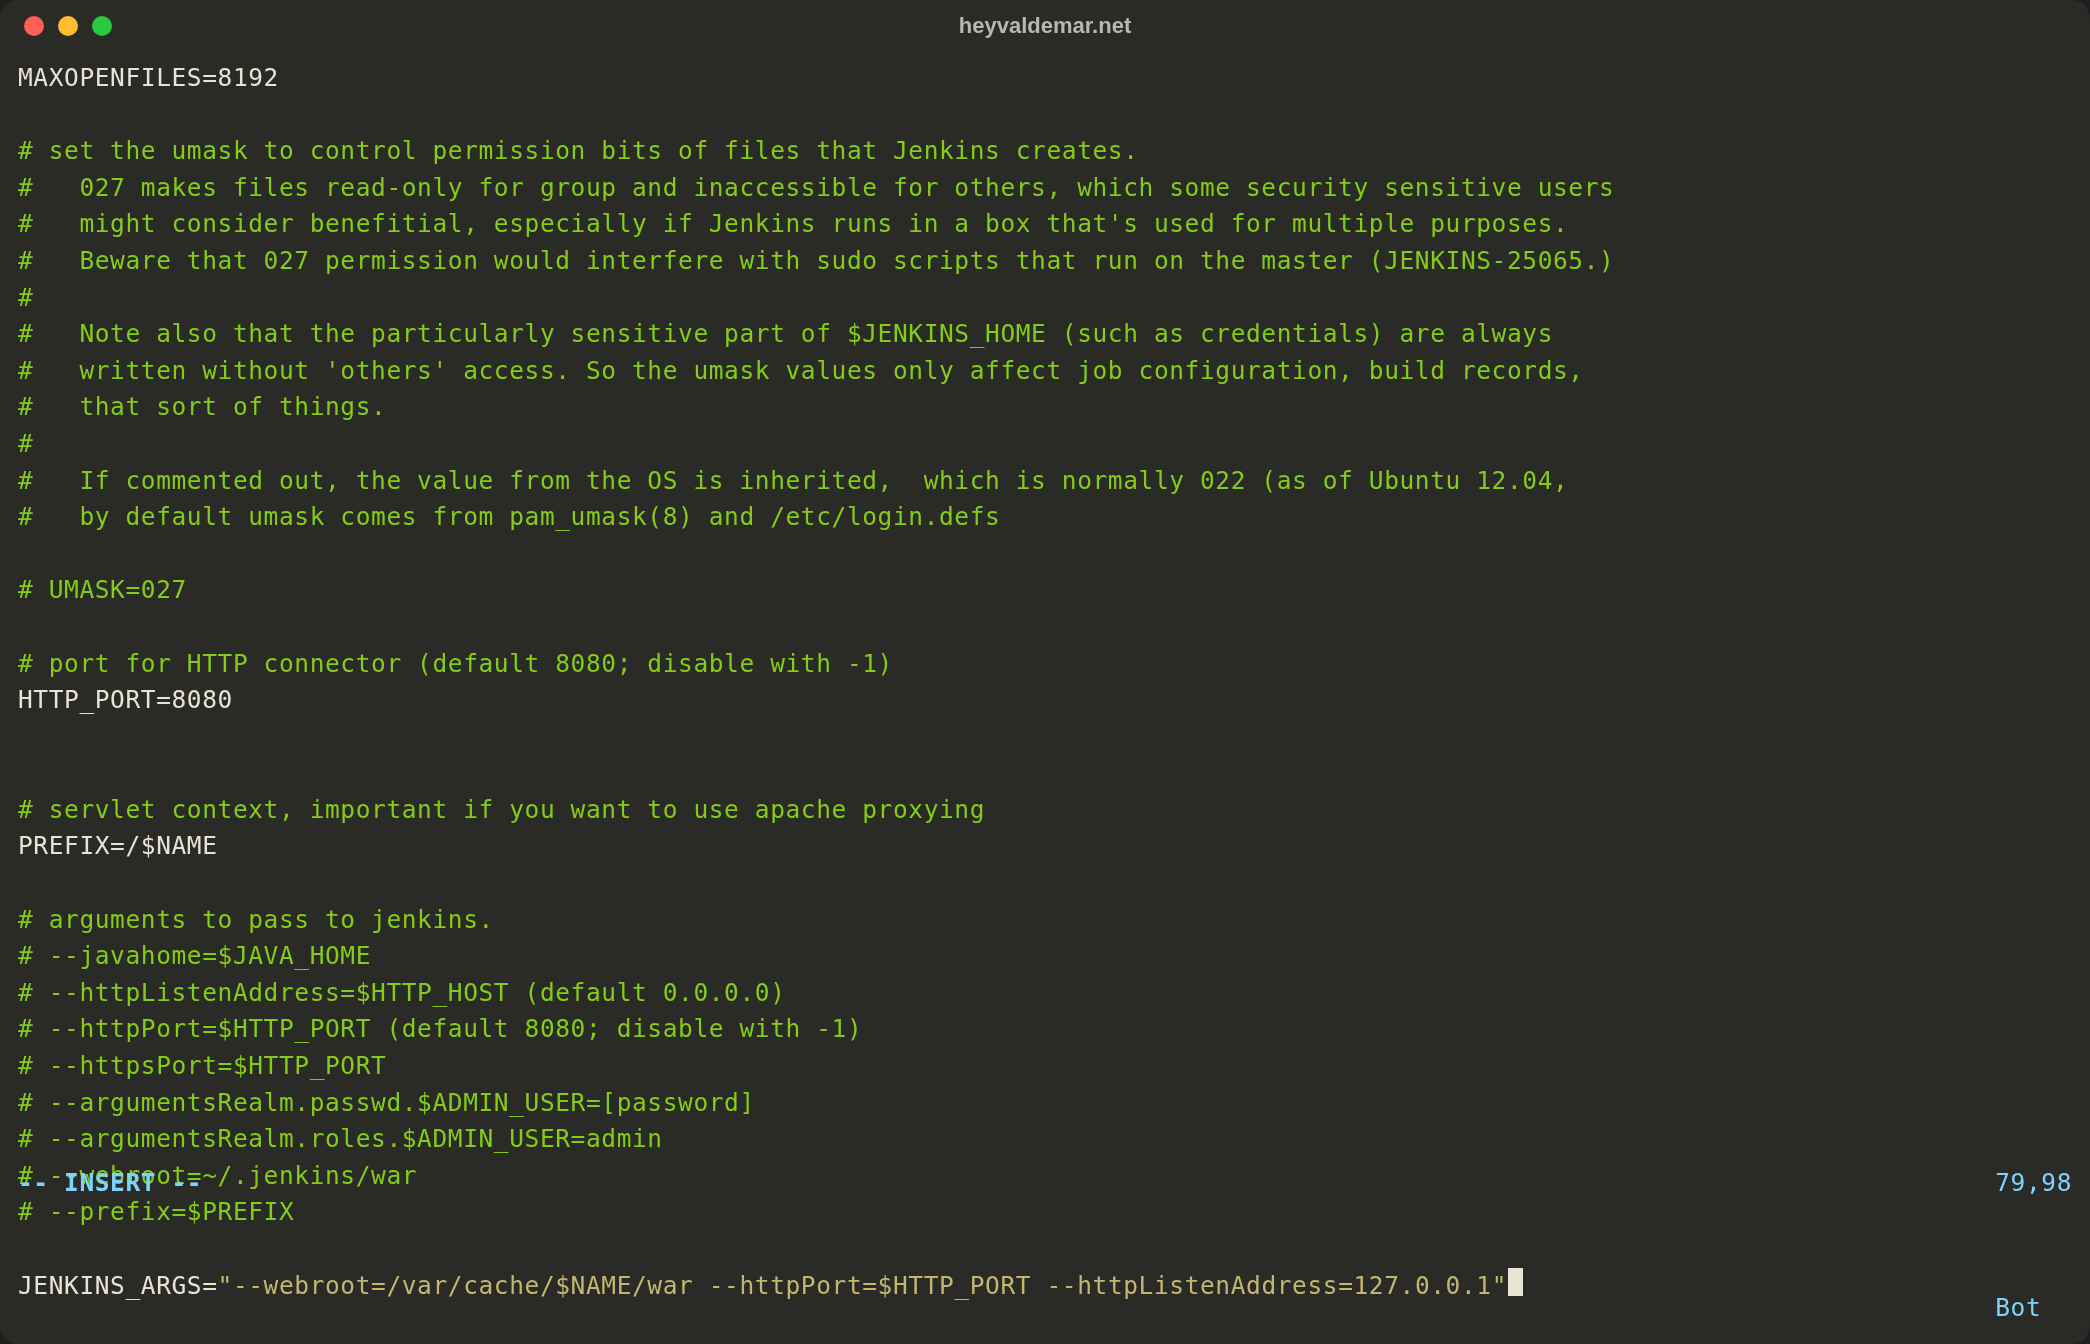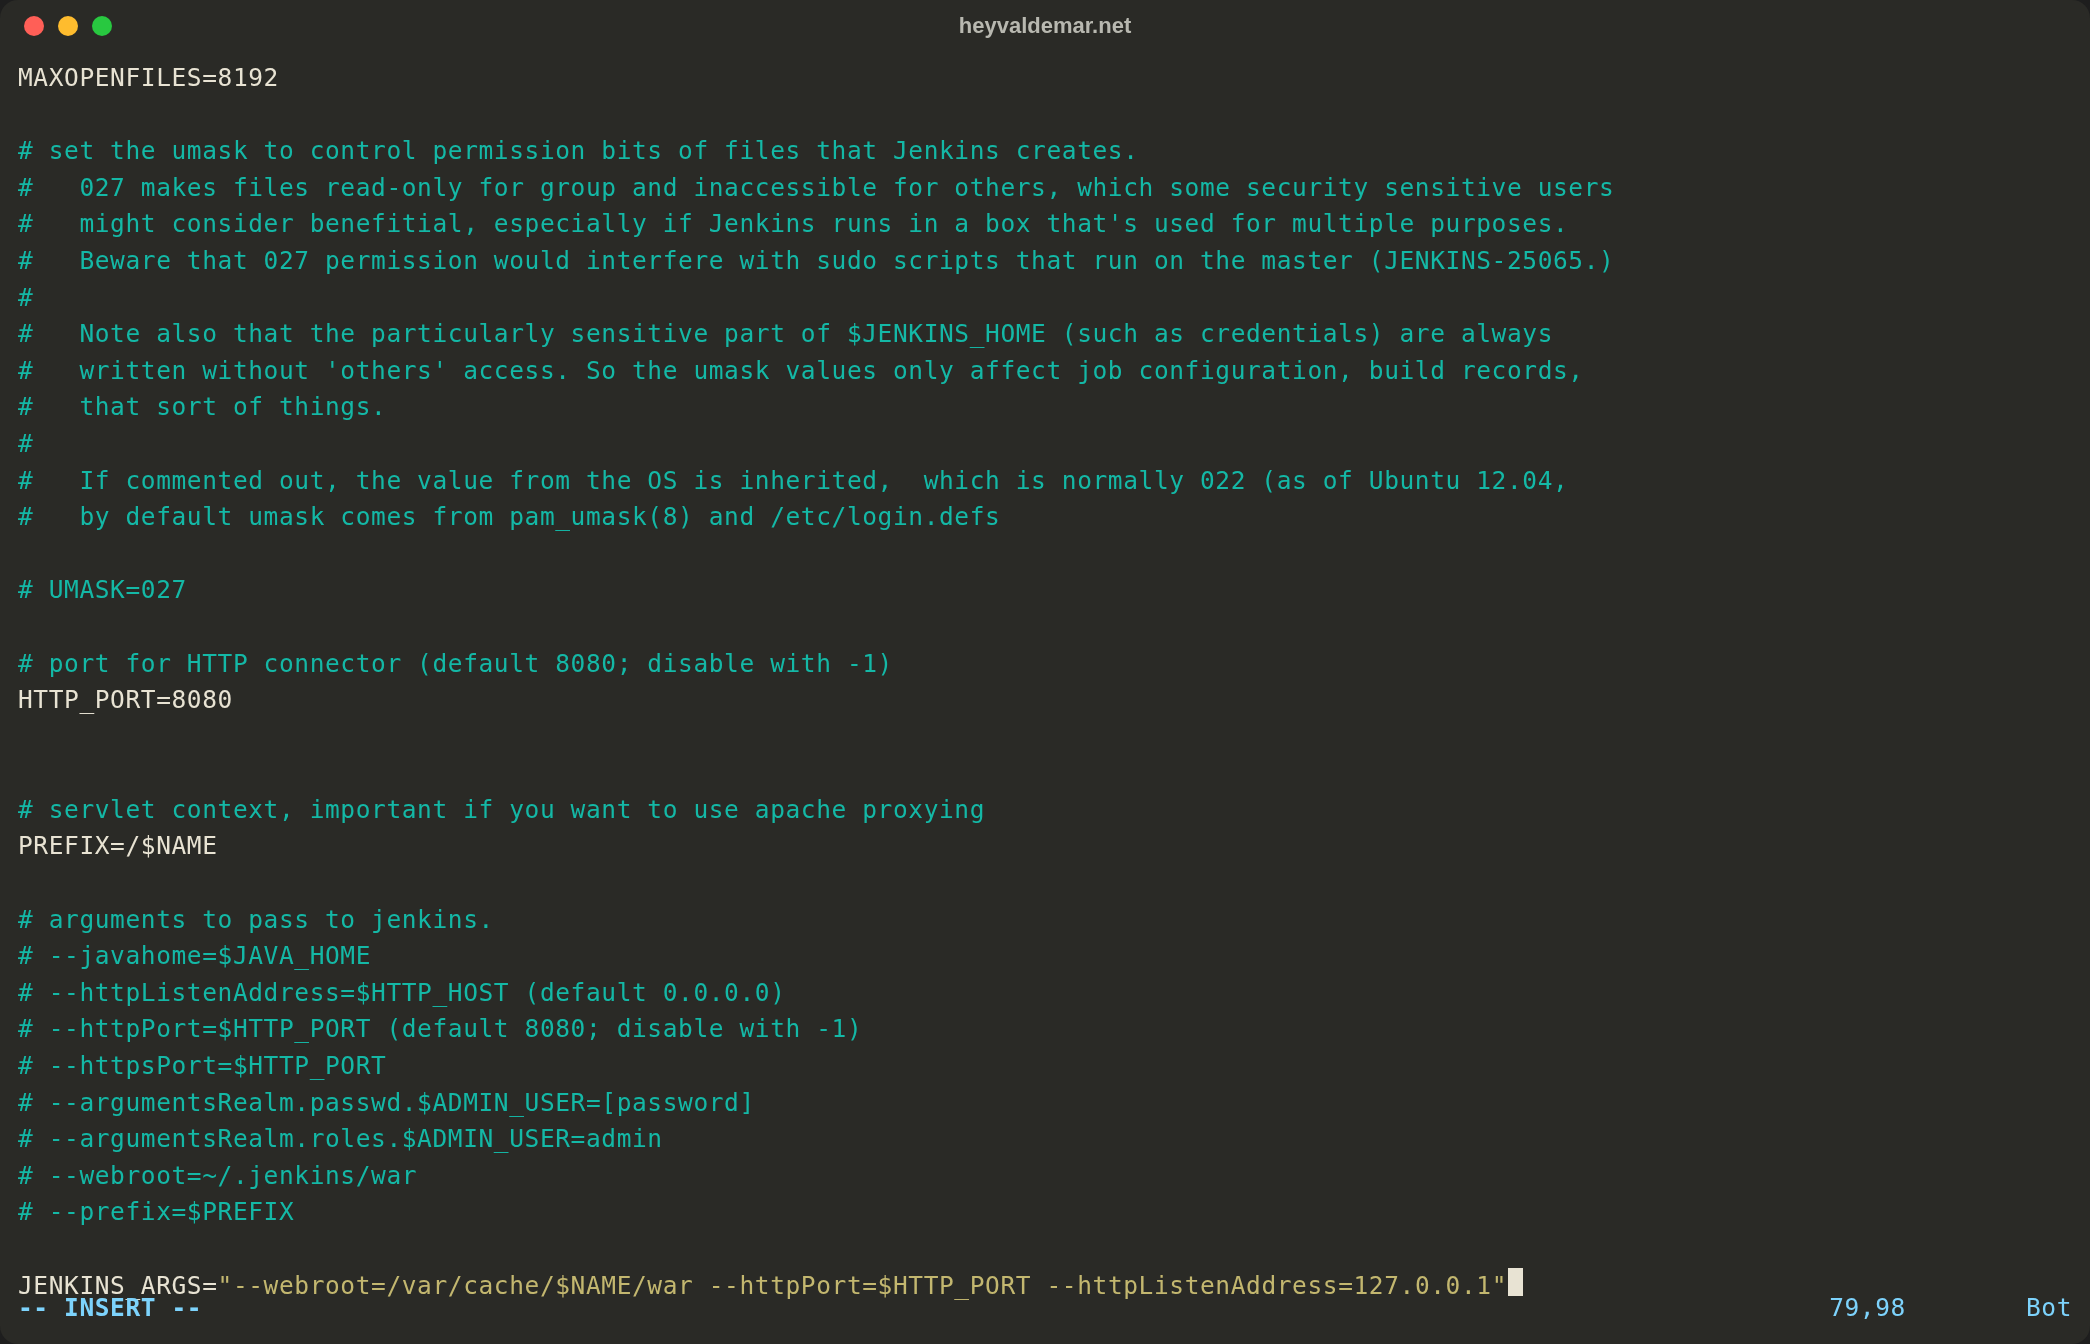--- a/index.html
+++ b/index.html
@@ -55,21 +55,21 @@
       padding: 8px 18px 0 18px;
       font-size: 24.5px;
       line-height: 36.6px;
       letter-spacing: 0.6px;
       white-space: pre;
     }
     .line {
       display: block;
       min-height: 36.6px;
     }
-    .comment { color: #14b8a6; }
+    .comment { color: #84cc16; }
     .assign-key { color: #e8e3d3; }
     .assign-eq { color: #e8e3d3; }
     .assign-val { color: #e8e3d3; }
     .string-val { color: #c3b76f; }
     .cursor-block {
       display: inline-block;
       width: 15px;
       height: 28px;
       background: #e8e3d3;
       vertical-align: -2px;
@@ -82,21 +82,22 @@
       right: 18px;
       display: flex;
       justify-content: space-between;
       font-size: 24.5px;
       color: #7dd3fc;
       letter-spacing: 0.6px;
     }
     .status-left { font-weight: 700; }
     .status-right {
       display: flex;
-      gap: 120px;
+      gap: 96px;
+      flex-direction: column;
     }
   </style>
 </head>
 <body>
 
 <div class="terminal-window">
   <div class="titlebar">
     <div class="window-controls">
       <div class="control-dot control-red"></div>
       <div class="control-dot control-yellow"></div>

